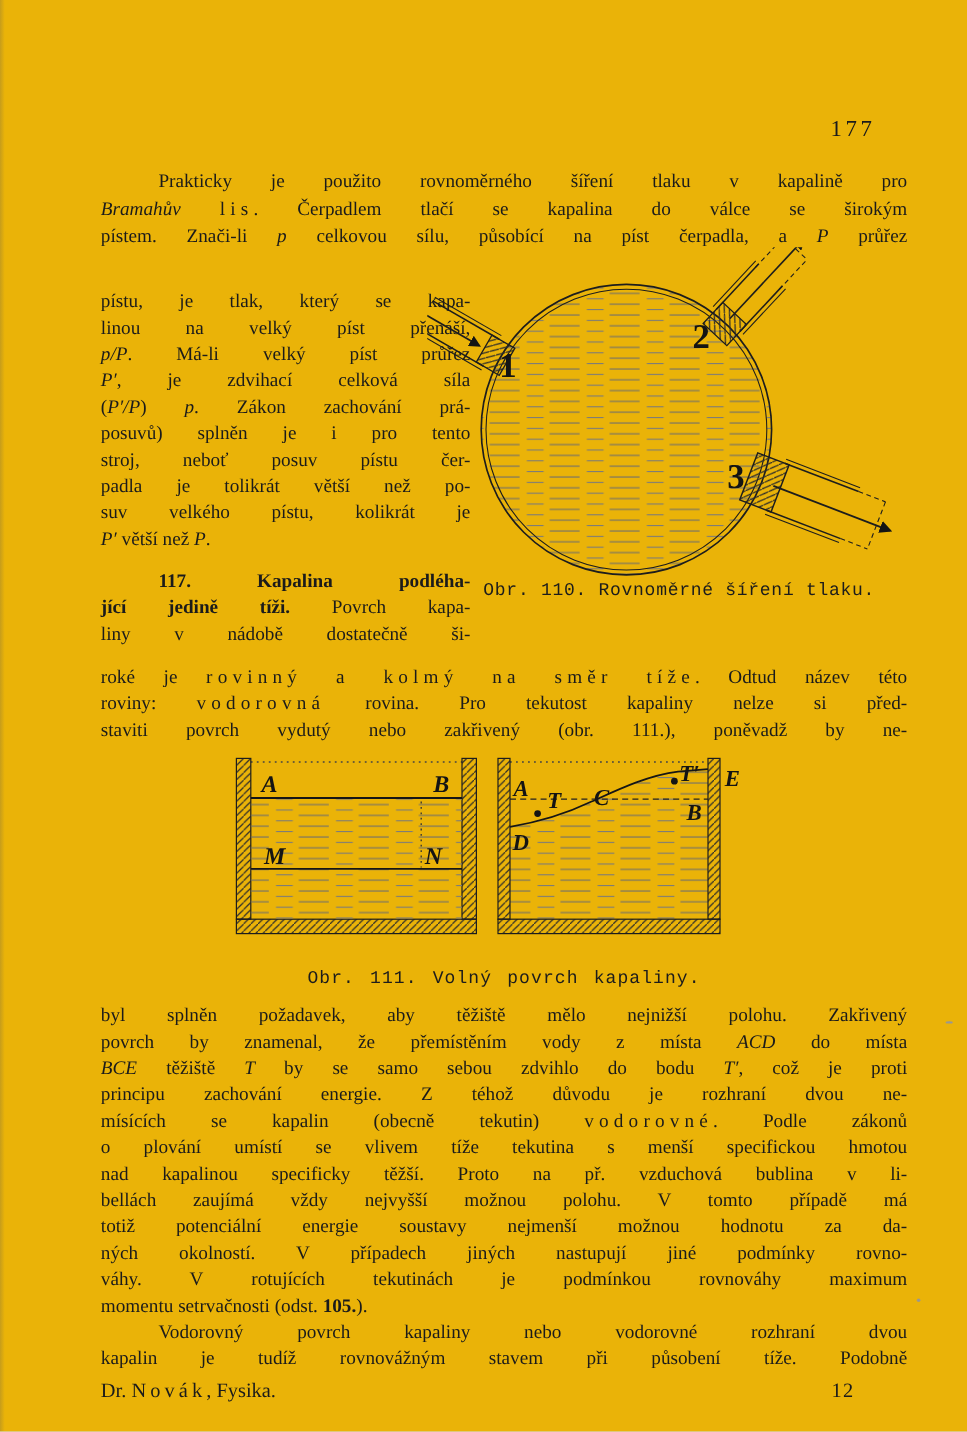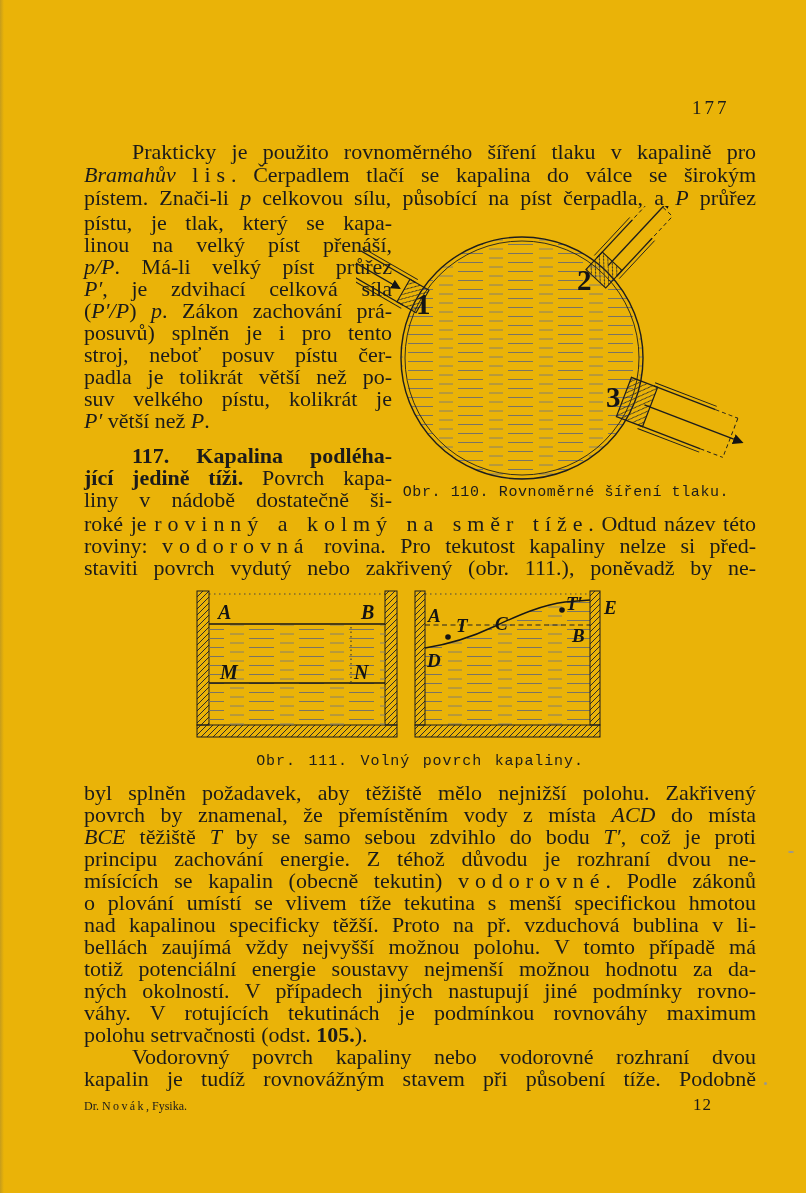--- a/index.html
+++ b/index.html
@@ -5,40 +5,40 @@
   html,body{margin:0;padding:0;background:#d9d7d2;}
   .page{
     position:relative;width:806px;height:1193px;margin:0 auto;
     background:#eab308;overflow:hidden;color:#1b1b1b;
     font-family:"Liberation Serif","DejaVu Serif",serif;
   }
   .page::before{content:"";position:absolute;left:0;top:0;width:4px;height:100%;
     background:linear-gradient(90deg,rgba(90,90,85,.25),rgba(0,0,0,0));}
   .pagenum-top{position:absolute;top:97px;left:692px;font-size:19px;letter-spacing:3px;}
   .content{position:relative;padding:140px 50px 0 84px;}
-  .ln{font-size:22px;line-height:22px;text-align:justify;text-align-last:justify;}
+  .ln{font-size:16px;line-height:22px;text-align:justify;text-align-last:justify;}
   .lh23 .ln{line-height:23px;}
   .ln.ind{text-indent:48px;}
   .ln.last{text-align-last:left;}
   .st-i{font-style:italic;}
   .st-b{font-weight:700;}
   .st-s{letter-spacing:.27em;}
   .wraprow{display:flex;margin-top:3px;}
-  .leftcol{width:308px;flex:0 0 308px;position:relative;z-index:2;}
+  .leftcol{width:308px;flex:0 0 308px;position:relative;z-index:2;margin-top:29px;}
   .heading-block{margin-top:13px;}
   .figcol{position:relative;z-index:1;margin-left:-36px;margin-top:-6px;}
   .figcol svg{display:block;}
   .caption{font-size:15px;text-align:center;color:#1c1c1c;letter-spacing:.04em;font-family:Liberation Mono, monospace;}
   .cap110{width:420px;margin-top:-14px;}
   .fig111-wrap{width:470px;margin:10px auto 2px auto;}
-  .fig111-wrap .caption{margin-top:8px;letter-spacing:.06em;word-spacing:.18em;}
-  .p2{margin-top:2px;}
+  .fig111-wrap .caption{margin-top:20px;letter-spacing:.06em;word-spacing:.18em;}
+  .p2{margin-top:14px;}
   .p3{margin-top:12px;}
   .footer{display:flex;justify-content:space-between;align-items:baseline;margin-top:5px;}
-  .footer-sig{font-size:12px;}
+  .footer-sig{font-size:17px;}
   .footer-sig .st-s{letter-spacing:.2em;}
   .pagenum-bottom{font-size:17px;padding-right:44px;letter-spacing:1px;}
   svg text{font-family:"Liberation Serif","DejaVu Serif",serif;font-style:italic;font-weight:700;fill:#141414;}
   svg text.fig-num{font-style:normal;}
   .speck{position:absolute;background:#9a9890;border-radius:50%;}
 </style>
 </head>
 <body>
 
 <svg width="0" height="0" style="position:absolute" aria-hidden="true">
@@ -185,21 +185,21 @@
       <div class="ln"><span>povrch by znamenal, že přemístěním vody z místa </span><span class="st-i">ACD</span><span> do místa</span></div>
       <div class="ln"><span class="st-i">BCE</span><span> těžiště </span><span class="st-i">T</span><span> by se samo sebou zdvihlo do bodu </span><span class="st-i">T′</span><span>, což je proti</span></div>
       <div class="ln">principu zachování energie. Z téhož důvodu je rozhraní dvou ne-</div>
       <div class="ln"><span>mísících se kapalin (obecně tekutin) </span><span class="st-s">vodorovné</span><span>. Podle zákonů</span></div>
       <div class="ln">o plování umístí se vlivem tíže tekutina s menší specifickou hmotou</div>
       <div class="ln">nad kapalinou specificky těžší. Proto na př. vzduchová bublina v li-</div>
       <div class="ln">bellách zaujímá vždy nejvyšší možnou polohu. V tomto případě má</div>
       <div class="ln">totiž potenciální energie soustavy nejmenší možnou hodnotu za da-</div>
       <div class="ln">ných okolností. V případech jiných nastupují jiné podmínky rovno-</div>
       <div class="ln">váhy. V rotujících tekutinách je podmínkou rovnováhy maximum</div>
-      <div class="ln last"><span>polohu setrvačnosti (odst. </span><span class="st-b">105.</span><span>).</span></div>
+      <div class="ln last"><span>momentu setrvačnosti (odst. </span><span class="st-b">105.</span><span>).</span></div>
     </div>
 
     <div class="para">
       <div class="ln ind">Vodorovný povrch kapaliny nebo vodorovné rozhraní dvou</div>
       <div class="ln">kapalin je tudíž rovnovážným stavem při působení tíže. Podobně</div>
     </div>
 
     <div class="footer">
       <div class="footer-sig"><span>Dr. </span><span class="st-s">Novák</span><span>, Fysika.</span></div>
       <div class="pagenum-bottom">12</div>

